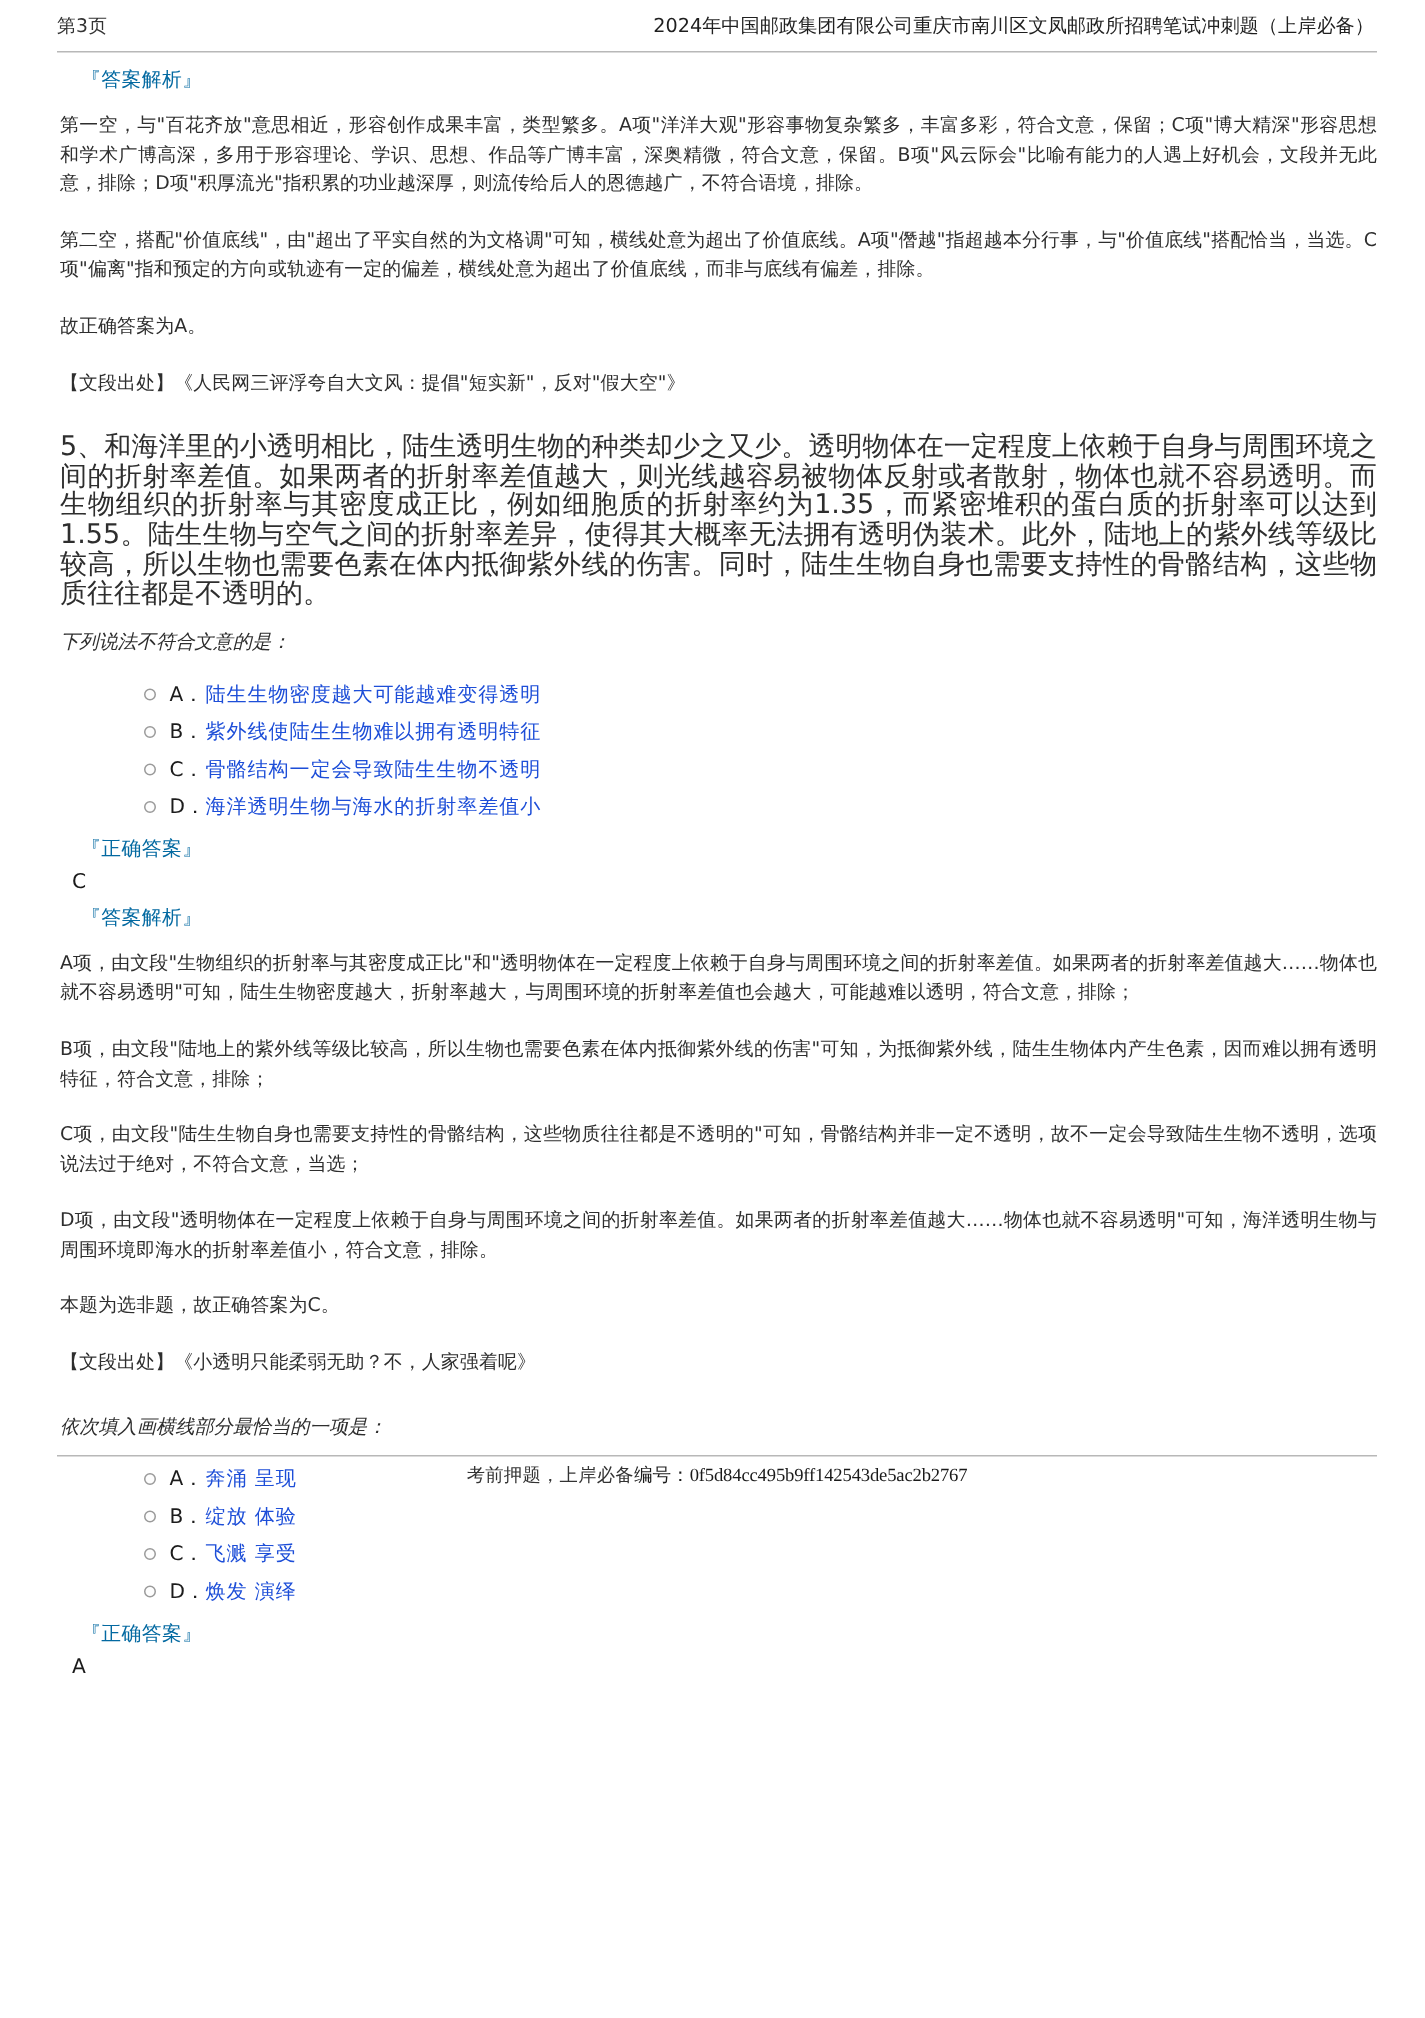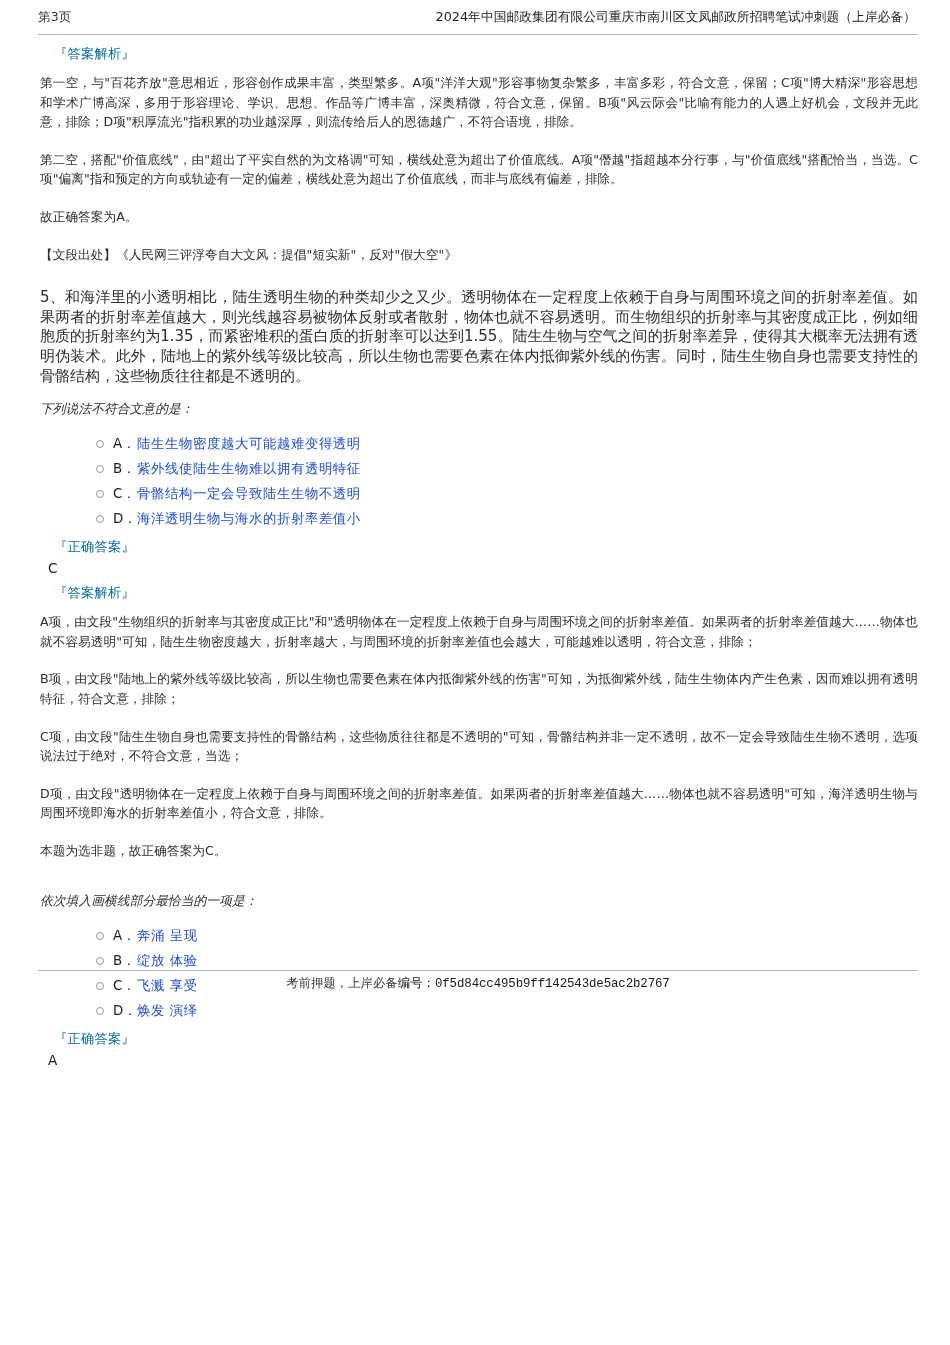--- a/index.html
+++ b/index.html
@@ -82,21 +82,21 @@
     text-justify: inter-ideograph;
     color: #2e2e2e;
     letter-spacing: 0.1px;
   }
 
   .spacer-sm { height: 7px; }
   .spacer-md { height: 13px; }
 
   .question-stem {
     margin: 0 0 13px 0;
-    font-size: 15px;
+    font-size: 18px;
     line-height: 19.6px;
     text-align: justify;
     text-justify: inter-ideograph;
     color: #2e2e2e;
   }
   .prompt {
     margin: 0 0 12px 0;
     font-size: 12.8px;
     line-height: 20px;
     color: #2e2e2e;
@@ -166,21 +166,21 @@
     color: #333;
     letter-spacing: 0.2px;
     white-space: nowrap;
   }
   .footer-right {
     font-size: 12.4px;
     color: #1a1a1a;
     white-space: nowrap;
   }
   .footer-right .code {
-    font-family: Liberation Mono, monospace;
+    font-family: Liberation Serif, serif;
     letter-spacing: -0.1px;
   }
 </style>
 </head>
 <body>
 
 <div class="page">
 
   <div class="header">
     <span class="header-page-num">第3页</span>
@@ -236,20 +236,21 @@
     <p class="para">A项，由文段"生物组织的折射率与其密度成正比"和"透明物体在一定程度上依赖于自身与周围环境之间的折射率差值。如果两者的折射率差值越大……物体也就不容易透明"可知，陆生生物密度越大，折射率越大，与周围环境的折射率差值也会越大，可能越难以透明，符合文意，排除；</p>
     <div class="spacer-sm"></div>
     <p class="para">B项，由文段"陆地上的紫外线等级比较高，所以生物也需要色素在体内抵御紫外线的伤害"可知，为抵御紫外线，陆生生物体内产生色素，因而难以拥有透明特征，符合文意，排除；</p>
     <div class="spacer-sm"></div>
     <p class="para">C项，由文段"陆生生物自身也需要支持性的骨骼结构，这些物质往往都是不透明的"可知，骨骼结构并非一定不透明，故不一定会导致陆生生物不透明，选项说法过于绝对，不符合文意，当选；</p>
     <div class="spacer-sm"></div>
     <p class="para">D项，由文段"透明物体在一定程度上依赖于自身与周围环境之间的折射率差值。如果两者的折射率差值越大……物体也就不容易透明"可知，海洋透明生物与周围环境即海水的折射率差值小，符合文意，排除。</p>
     <div class="spacer-sm"></div>
     <p class="para">本题为选非题，故正确答案为C。</p>
     <div class="spacer-sm"></div>
+    <p class="para">【文段出处】《小透明只能柔弱无助？不，人家强着呢》</p>
 
     <div class="spacer-md"></div>
 
 
     <p class="prompt">依次填入画横线部分最恰当的一项是：</p>
 
     <ul class="options">
       <li class="option">
         <span class="radio"></span>
         <span class="opt-key">A．</span>

